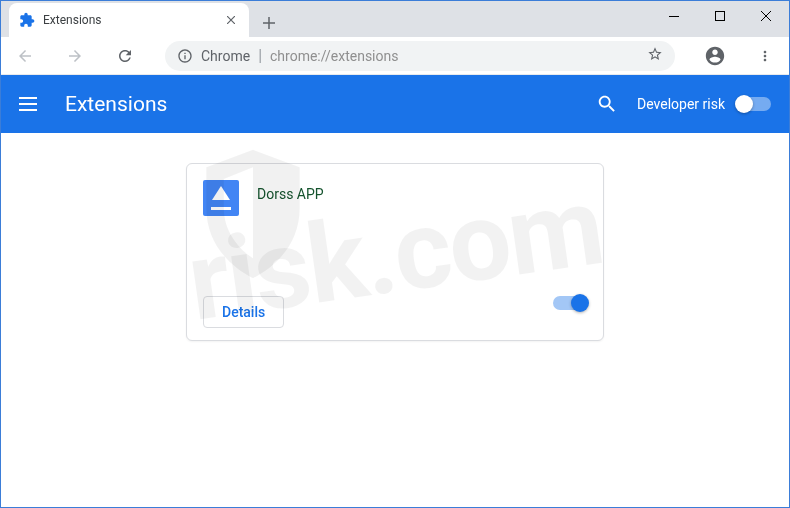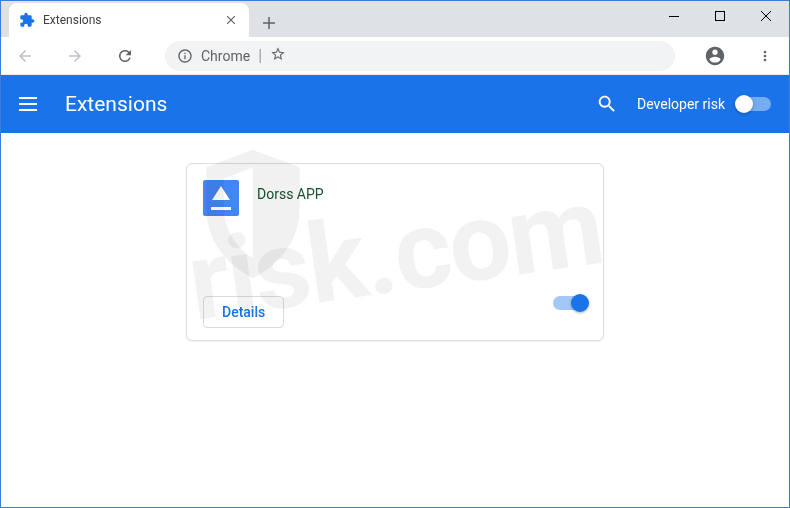--- a/index.html
+++ b/index.html
@@ -369,20 +369,21 @@
       </svg>
   </div>
   <div class="omnibox">
     <div class="omnibox-icon">
       <svg width="16" height="16" viewBox="0 0 24 24">
           <path fill="currentColor" d="M11 7h2v2h-2zm0 4h2v6h-2zm1-9C6.48 2 2 6.48 2 12s4.48 10 10 10 10-4.48 10-10S17.52 2 12 2zm0 18c-4.41 0-8-3.59-8-8s3.59-8 8-8 8 3.59 8 8-3.59 8-8 8z"></path>
         </svg>
     </div>
     <span class="omnibox-chrome">Chrome</span>
     <span class="omnibox-divider">|</span>
+    <span class="omnibox-url">chrome://extensions</span>
     <div class="omnibox-star">
       <svg width="16" height="16" viewBox="0 0 24 24">
           <path fill="currentColor" d="M22 9.24l-7.19-.62L12 2 9.19 8.63 2 9.24l5.46 4.73L5.82 21 12 17.27 18.18 21l-1.63-7.03L22 9.24zM12 15.4l-3.76 2.27 1-4.28-3.32-2.88 4.38-.38L12 6.1l1.71 4.04 4.38.38-3.32 2.88 1 4.28L12 15.4z"></path>
         </svg>
     </div>
   </div>
   <div class="profile-btn">
     <svg width="22" height="22" viewBox="0 0 24 24">
         <path fill="#5f6368" d="M12 2C6.48 2 2 6.48 2 12s4.48 10 10 10 10-4.48 10-10S17.52 2 12 2zm0 3c1.66 0 3 1.34 3 3s-1.34 3-3 3-3-1.34-3-3 1.34-3 3-3zm0 14.2c-2.5 0-4.71-1.28-6-3.22.03-1.99 4-3.08 6-3.08 1.99 0 5.97 1.09 6 3.08-1.29 1.94-3.5 3.22-6 3.22z"></path>
       </svg>

